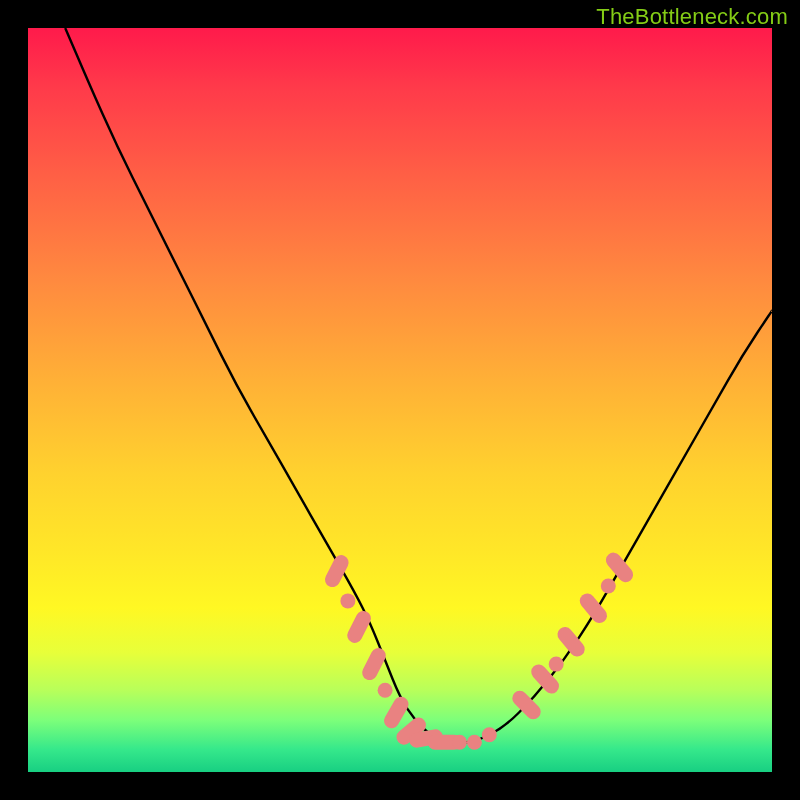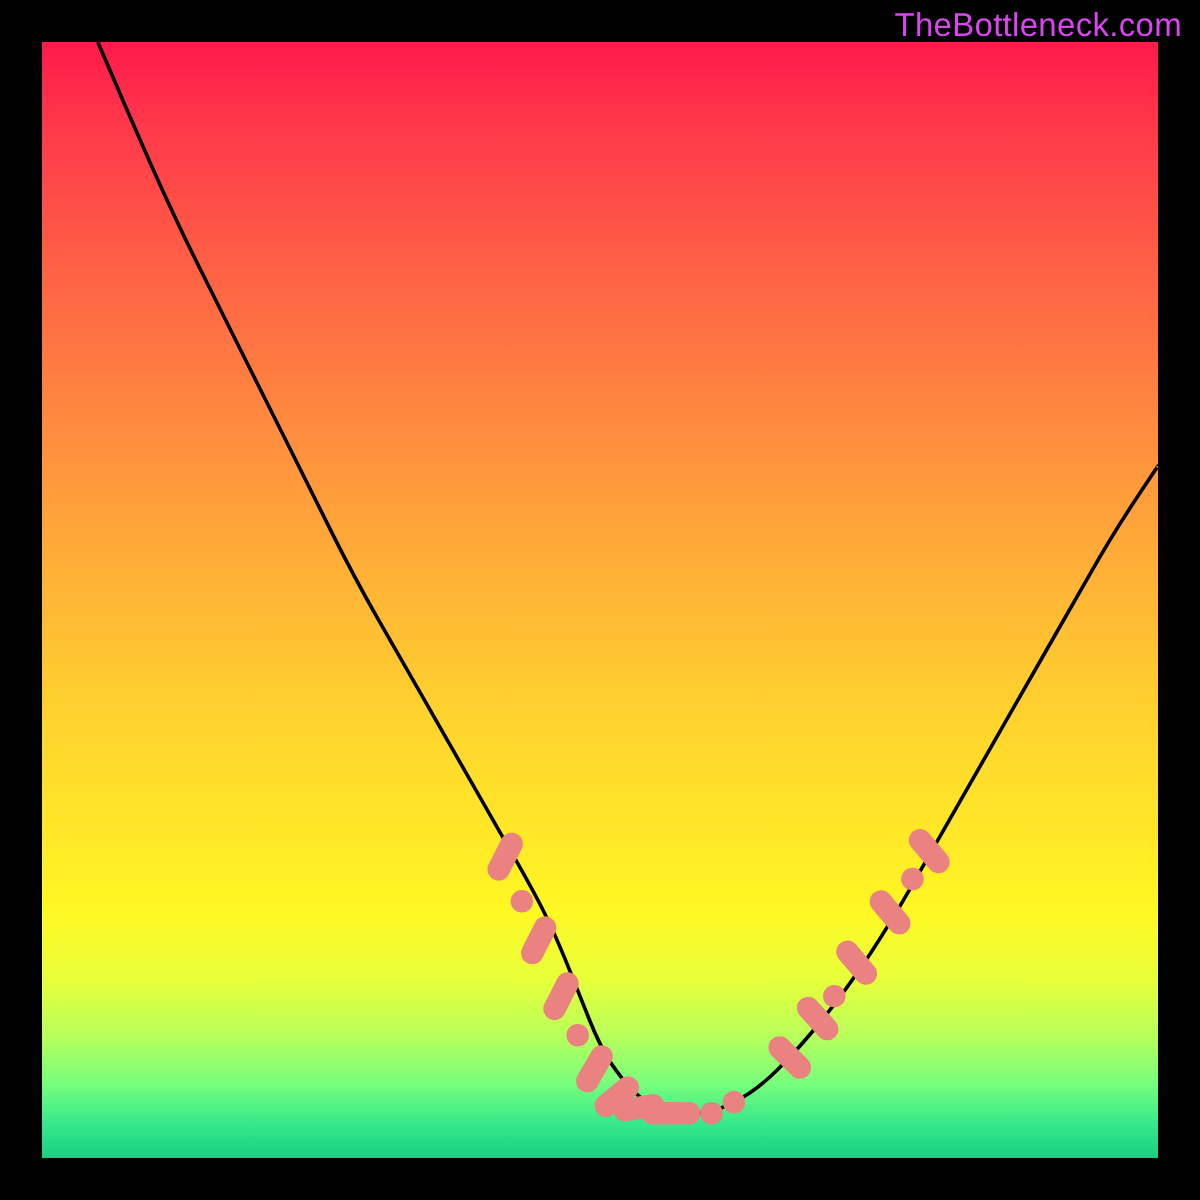--- a/index.html
+++ b/index.html
@@ -46,21 +46,21 @@
     left: 0;
     top: 0;
     width: 744px;
     height: 744px;
     overflow: visible;
   }
   .watermark {
     position: absolute;
     top: 4px;
     right: 12px;
-    color: #d946ef;
+    color: #84cc16;
     font-size: 22px;
     font-weight: 400;
     letter-spacing: 0.2px;
     user-select: none;
   }
 </style>
 </head>
 <body>
 
 <div class="frame">

